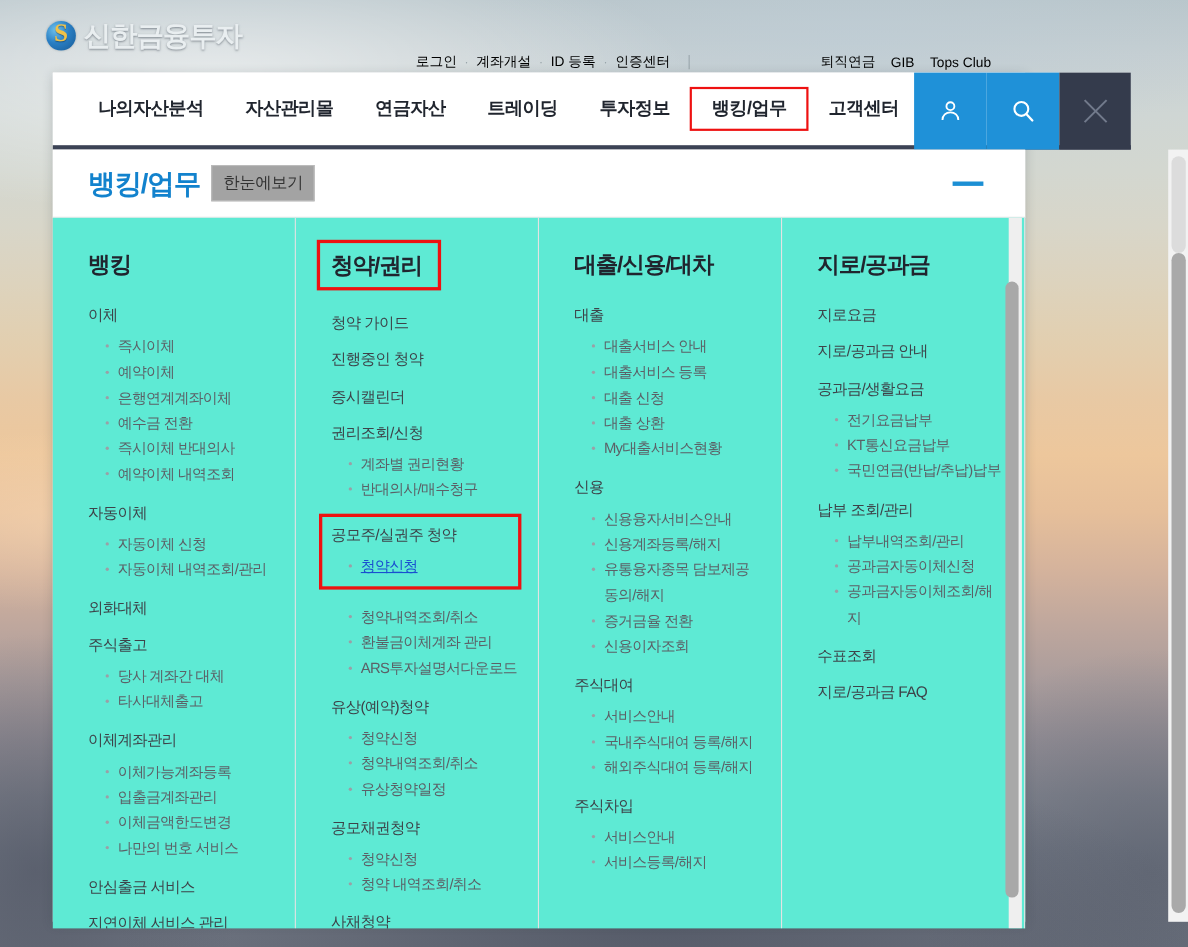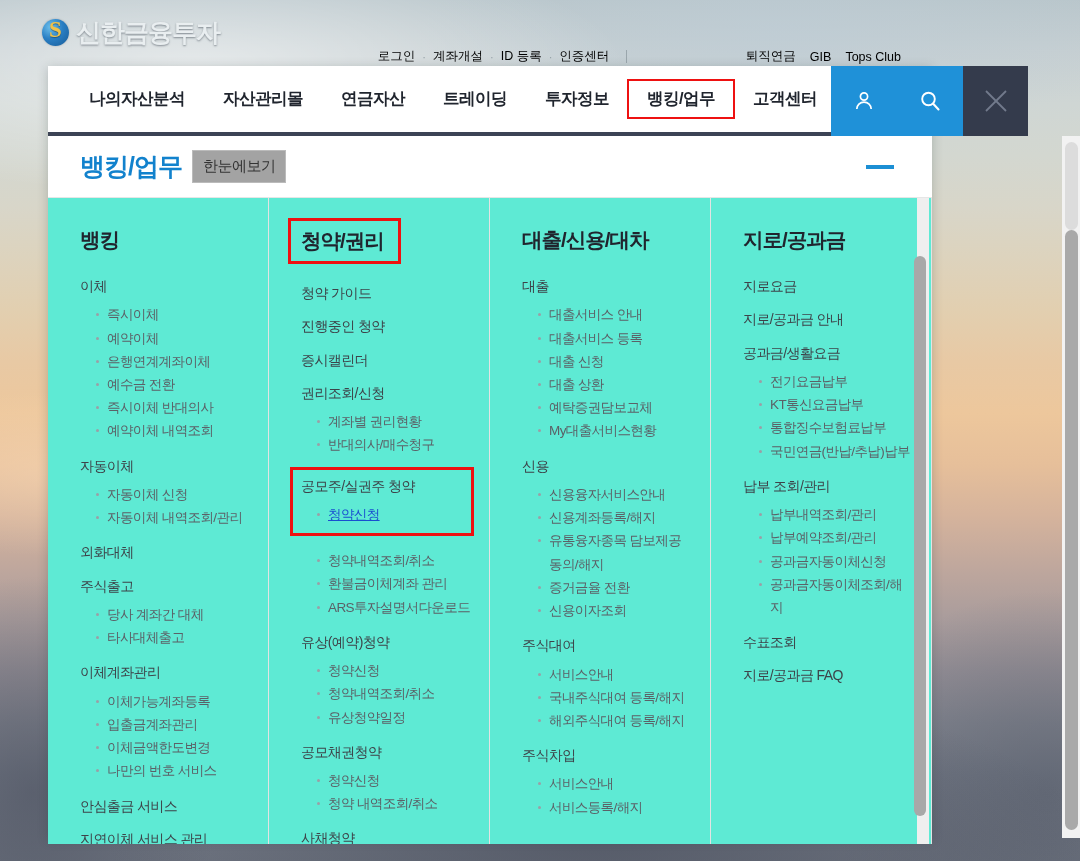--- a/index.html
+++ b/index.html
@@ -345,21 +345,20 @@
         </div><div class="grp">
           <div class="grp-title">사채청약</div>
         </div></div>
       <div class="col"><div class="col-title">대출/신용/대차</div><div class="grp">
           <div class="grp-title">대출</div>
           <ul class="sub">
             <li>대출서비스 안내</li>
             <li>대출서비스 등록</li>
             <li>대출 신청</li>
             <li>대출 상환</li>
-            <li>예탁증권담보교체</li>
             <li>My대출서비스현황</li>
           </ul>
         </div><div class="grp">
           <div class="grp-title">신용</div>
           <ul class="sub">
             <li>신용융자서비스안내</li>
             <li>신용계좌등록/해지</li>
             <li>유통융자종목 담보제공 동의/해지</li>
             <li>증거금율 전환</li>
             <li>신용이자조회</li>
@@ -380,28 +379,26 @@
         </div></div>
       <div class="col"><div class="col-title">지로/공과금</div><div class="grp nolist">
           <div class="grp-title">지로요금</div>
         </div><div class="grp nolist">
           <div class="grp-title">지로/공과금 안내</div>
         </div><div class="grp">
           <div class="grp-title">공과금/생활요금</div>
           <ul class="sub">
             <li>전기요금납부</li>
             <li>KT통신요금납부</li>
-            <li>통합징수보험료납부</li>
             <li>국민연금(반납/추납)납부</li>
           </ul>
         </div><div class="grp">
           <div class="grp-title">납부 조회/관리</div>
           <ul class="sub">
             <li>납부내역조회/관리</li>
-            <li>납부예약조회/관리</li>
             <li>공과금자동이체신청</li>
             <li>공과금자동이체조회/해지</li>
           </ul>
         </div><div class="grp nolist">
           <div class="grp-title">수표조회</div>
         </div><div class="grp nolist">
           <div class="grp-title">지로/공과금 FAQ</div>
         </div></div>
       <div id="sbar">
       <div id="sthumb"></div>

